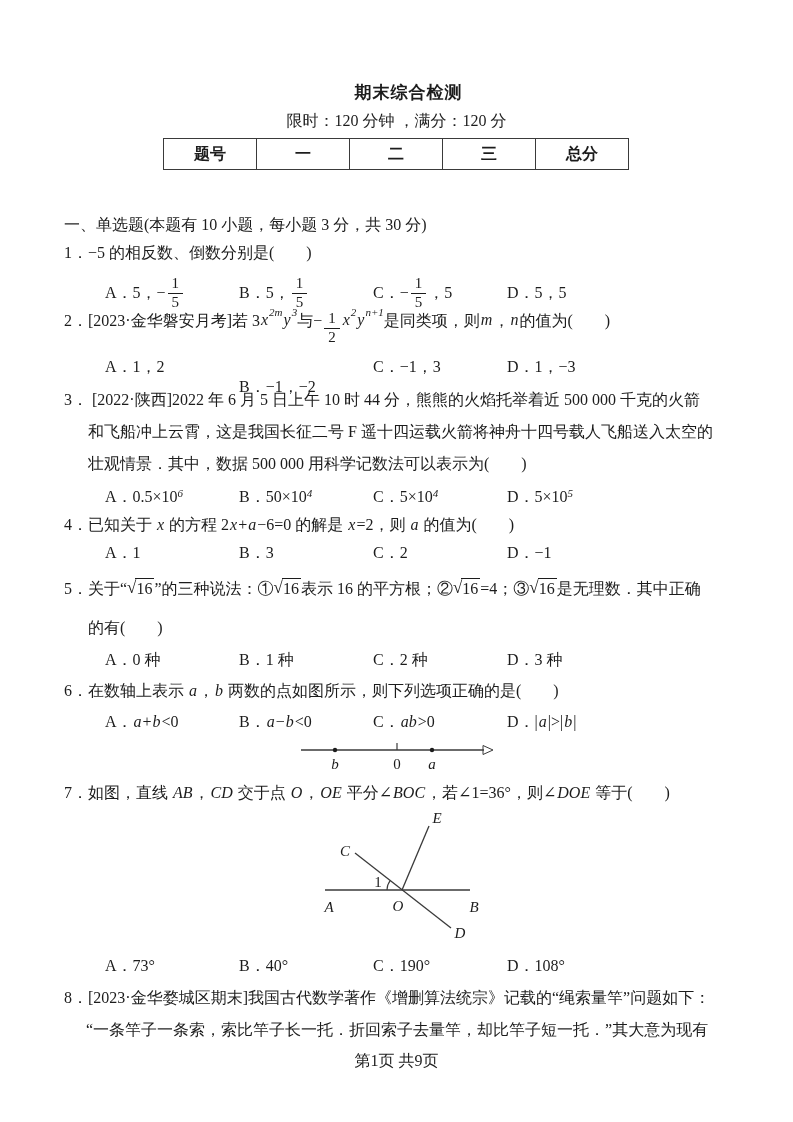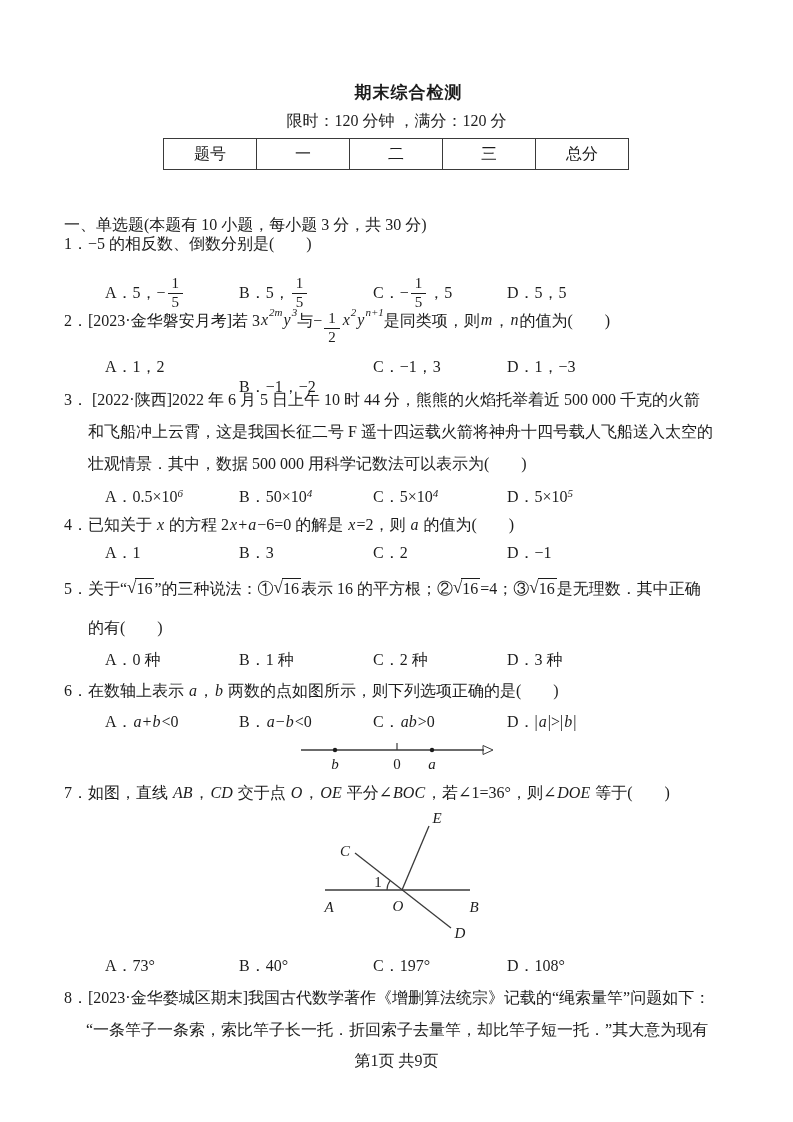--- a/index.html
+++ b/index.html
@@ -16,21 +16,21 @@
   .sup{font-size:11px;position:relative;top:-0.45em;font-style:italic;}
   .frac{display:inline-flex;flex-direction:column;align-items:center;vertical-align:middle;
         line-height:1.05;margin:0 2px;font-size:15px;}
   .frac .fn{padding:0 4px 1px;border-bottom:1.2px solid #1c1c1c;}
   .frac .fd{padding-top:1px;}
   .sqrt{white-space:nowrap;display:inline-block;}
   .sqrt .rsym{display:inline-block;font-size:17px;transform:translateY(-1px);}
   .sqrt .rv{display:inline-block;border-top:1.2px solid #1c1c1c;margin-left:-1px;padding:0 2px 0 1px;}
   table.score{position:absolute;border-collapse:collapse;table-layout:fixed;}
   table.score td{border:1.4px solid #3a3a3a;width:92px;height:30px;text-align:center;
-        vertical-align:middle;padding:0;font-size:16px;}
+        vertical-align:middle;padding:0;font-size:16px;font-weight:bold;}
   svg text{font-family:"Liberation Serif",serif;fill:#1c1c1c;}
   svg .lbl{font-style:italic;font-size:15px;}
   svg .lbl-u{font-style:normal;font-size:15px;}
   svg line, svg path{stroke:#3a3a3a;fill:none;}
 </style>
 </head>
 <body>
 
 <div class="page">
 
@@ -44,21 +44,21 @@
       <td>一</td>
       <td>二</td>
       <td>三</td>
       <td>总分</td>
     </tr>
   </tbody>
     </table>
 
   <div class="line" style="left:64px;top:215px">一、单选题(本题有 10 小题，每小题 3 分，共 30 分)</div>
 
-  <div class="line" style="left:64px;top:234px"><span class="tr">1．−5 的相反数、倒数分别是(　　)</span></div>
+  <div class="line" style="left:64px;top:243px"><span class="tr">1．−5 的相反数、倒数分别是(　　)</span></div>
   <div class="opt tall c1" style="top:272px">
       <span class="tr">A．5，−</span>
       <span class="frac">
         <span class="fn">1</span>
         <span class="fd">5</span>
       </span>
     </div>
   <div class="opt tall c2" style="top:272px">
       <span class="tr">B．5，</span>
       <span class="frac">
@@ -153,21 +153,21 @@
     <text x="174" y="106" text-anchor="middle" class="lbl">B</text>
     <text x="45" y="50" text-anchor="middle" class="lbl">C</text>
     <text x="160" y="132" text-anchor="middle" class="lbl">D</text>
     <text x="137" y="17" text-anchor="middle" class="lbl">E</text>
     <text x="98" y="105" text-anchor="middle" class="lbl">O</text>
     <text x="78" y="81" text-anchor="middle" class="lbl-u">1</text>
   </svg>
 
   <div class="opt c1" style="top:956px"><span class="tr">A．73°</span></div>
   <div class="opt c2" style="top:956px"><span class="tr">B．40°</span></div>
-  <div class="opt c3" style="top:956px"><span class="tr">C．197°</span></div>
+  <div class="opt c3" style="top:956px"><span class="tr">C．190°</span></div>
   <div class="opt c4" style="top:956px"><span class="tr">D．108°</span></div>
 
   <div class="line" style="left:64px;top:988px">8．[2023·金华婺城区期末]我国古代数学著作《增删算法统宗》记载的“绳索量竿”问题如下：</div>
   <div class="line" style="left:86px;top:1020px">“一条竿子一条索，索比竿子长一托．折回索子去量竿，却比竿子短一托．”其大意为现有</div>
 
   <div class="line center" style="top:1051px">第1页 共9页</div>
 
 </div>
 
 </body></html>

